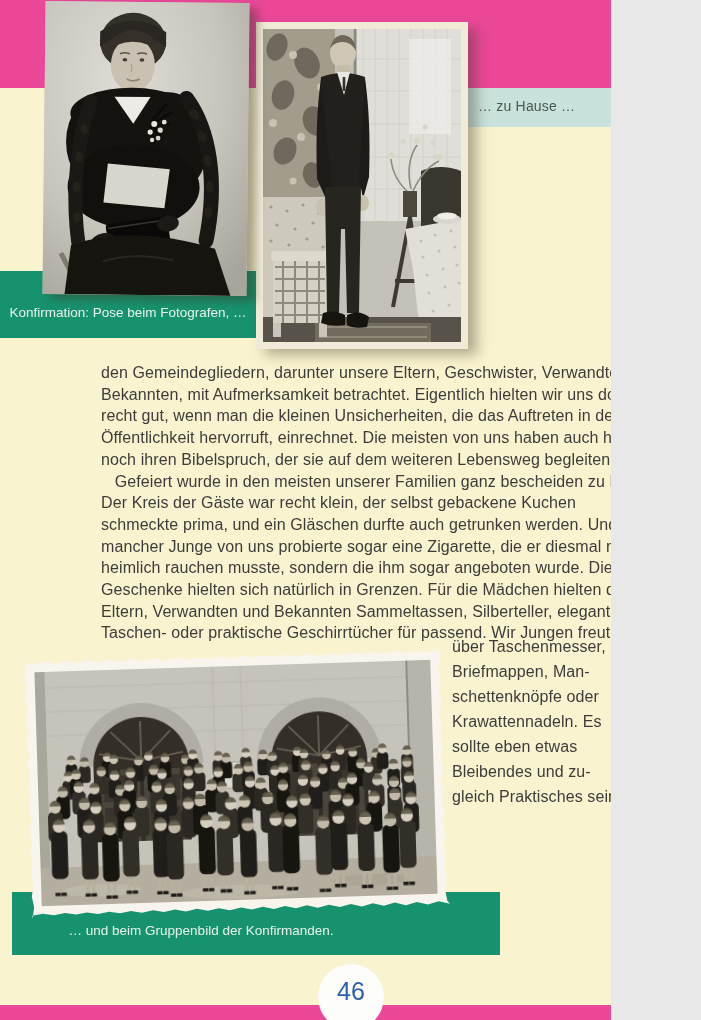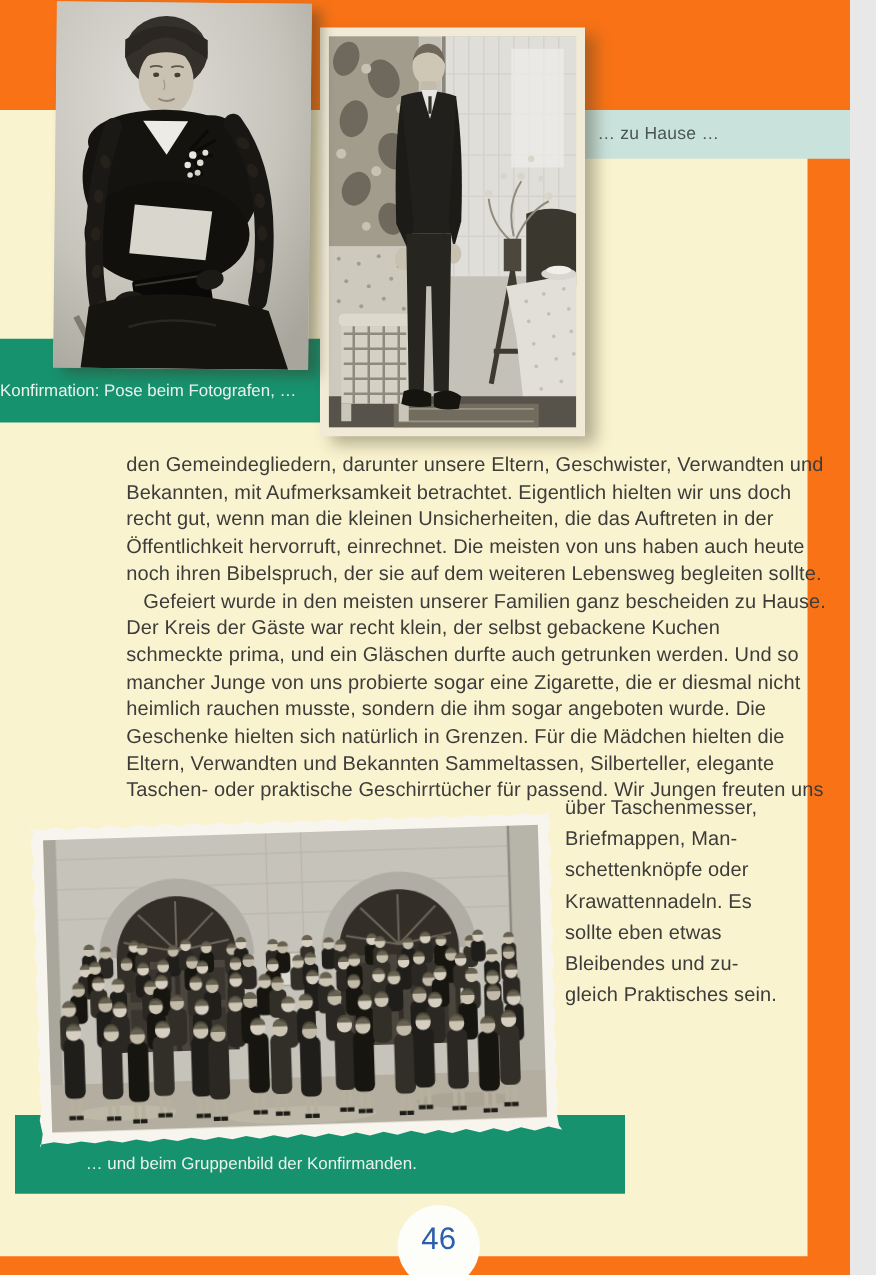--- a/index.html
+++ b/index.html
@@ -1,25 +1,25 @@
 <!DOCTYPE html>
 <html style="--cream: #faf3cf; --teal: #c9e2db; --teal_text: #4a5752; --green: #17926e; --banner_text: #eaf2ed; --text: #3d3c3a; --page_number: #2b5fae;"><head>
 <meta charset="utf-8">
 <style>
   html,body{margin:0;padding:0;background:#e8e8e8;}
   .page{
-    position:relative;width:680px;height:1020px;overflow:hidden;
-    background:#f97316;font-family:"Liberation Sans", sans-serif;
+    position:relative;width:611px;height:1020px;overflow:hidden;
+    background:#ec4899;font-family:"Liberation Sans", sans-serif;
   }
   .cream-bg{position:absolute;left:0;top:88px;width:646px;height:917px;background:var(--cream,#faf3cf);z-index:0;}
   .teal-band{position:absolute;left:300px;top:88px;width:401px;height:39px;background:var(--teal,#c9e2db);z-index:1;}
   .teal-band span{position:absolute;left:178px;top:10px;font-size:14px;color:var(--teal_text,#4a5752);letter-spacing:.2px;}
   .green-banner{position:absolute;background:var(--green,#17926e);z-index:1;}
   .green-banner.top{left:0;top:271px;width:260px;height:67px;}
-  .green-banner.top span{position:absolute;left:0;right:4px;top:34px;text-align:left;font-size:13.5px;color:var(--banner_text,#eaf2ed);}
+  .green-banner.top span{position:absolute;left:0;right:4px;top:34px;text-align:center;font-size:13.5px;color:var(--banner_text,#eaf2ed);}
   .green-banner.bottom{left:12px;top:892px;width:488px;height:63px;}
   .green-banner.bottom span{position:absolute;left:0;right:110px;top:31px;text-align:center;font-size:13.5px;color:var(--banner_text,#eaf2ed);}
   .pretext{position:absolute;white-space:pre;font-size:16px;color:var(--text,#3d3c3a);z-index:2;letter-spacing:.1px;}
   .col-boy{left:486px;top:172px;line-height:21.7px;}
   .col-main{left:84px;top:362px;line-height:21.7px;margin-left:17px;}
   .col-group{left:452px;top:634px;line-height:25px;}
   .photo{position:absolute;}
   .photo-girl{left:44px;top:2px;width:204px;height:293px;z-index:5;transform:rotate(.6deg);
     box-shadow:8px 5px 10px rgba(60,55,40,.45);background:#c8c5be;}
   .photo-boy{left:256px;top:22px;width:212px;height:327px;z-index:4;background:#f0ead6;

